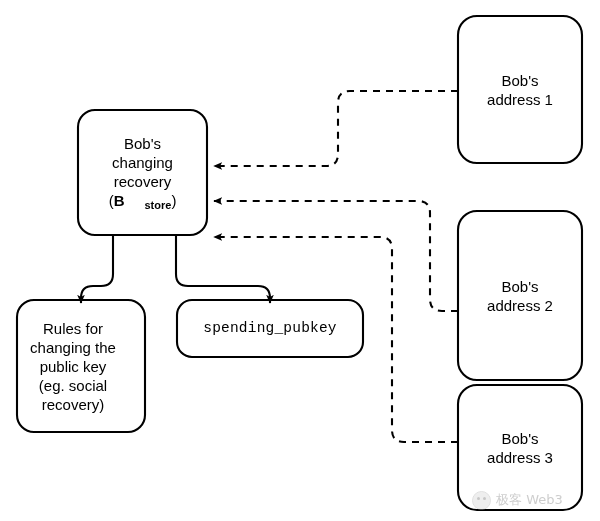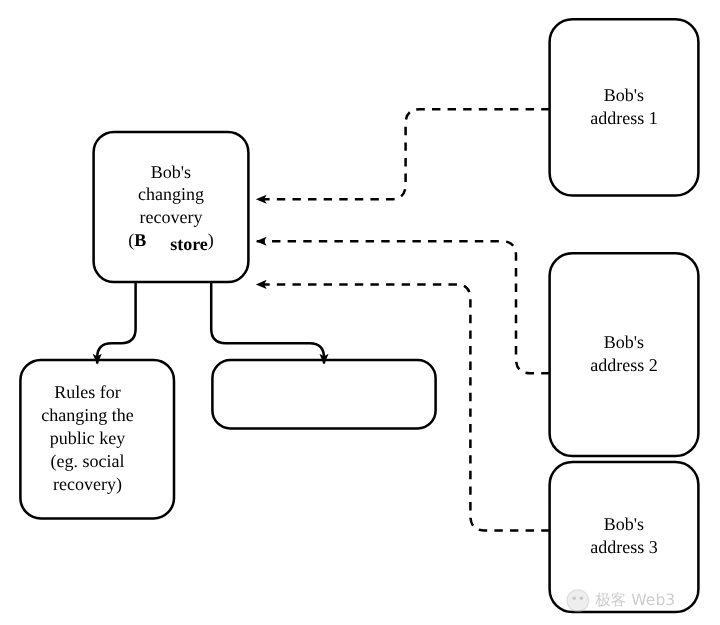--- a/index.html
+++ b/index.html
@@ -21,41 +21,41 @@
     top: 0;
     width: 600px;
     height: 521px;
   }
   .node-label {
     position: absolute;
     display: flex;
     align-items: center;
     justify-content: center;
     text-align: center;
-    font-family: Liberation Serif, serif;
+    font-family: Liberation Sans, sans-serif;
     font-size: 15px;
     line-height: 19px;
     color: #000000;
     pointer-events: none;
     white-space: pre-line;
   }
   .node-label.mono {
     font-family: "Liberation Mono", "DejaVu Sans Mono", monospace;
     font-size: 14.5px;
     letter-spacing: 0.2px;
   }
   #keystore-label {
     left: 78px; top: 110px; width: 129px; height: 125px;
     flex-direction: column;
   }
   #keystore-label .ln { display: block; }
   #keystore-label .sub-b { font-weight: bold; }
   #keystore-label .sub-b sub {
     font-weight: bold;
-    font-size: 15px;
+    font-size: 11px;
     vertical-align: baseline;
     position: relative;
     top: 3px;
     margin-left: 20px;
   }
   #rules-label { left: 17px; top: 300px; width: 112px; height: 132px; }
   #spending-label { left: 177px; top: 300px; width: 186px; height: 57px; }
   #addr1-label { left: 458px; top: 16px; width: 124px; height: 147px; }
   #addr2-label { left: 458px; top: 211px; width: 124px; height: 169px; }
   #addr3-label { left: 458px; top: 385px; width: 124px; height: 125px; }
@@ -146,20 +146,21 @@
     <span class="ln">recovery</span>
     <span class="ln"><span>(</span><span class="sub-b"><span>B</span><sub>store</sub></span><span>)</span></span>
   </div>
 
   <div class="node-label" id="rules-label">Rules for
 changing the
 public key
 (eg. social
 recovery)</div>
 
+  <div class="node-label mono" id="spending-label">spending_pubkey</div>
 
   <div class="node-label" id="addr1-label">Bob's
 address 1</div>
 
   <div class="node-label" id="addr2-label">Bob's
 address 2</div>
 
   <div class="node-label" id="addr3-label">Bob's
 address 3</div>
 

